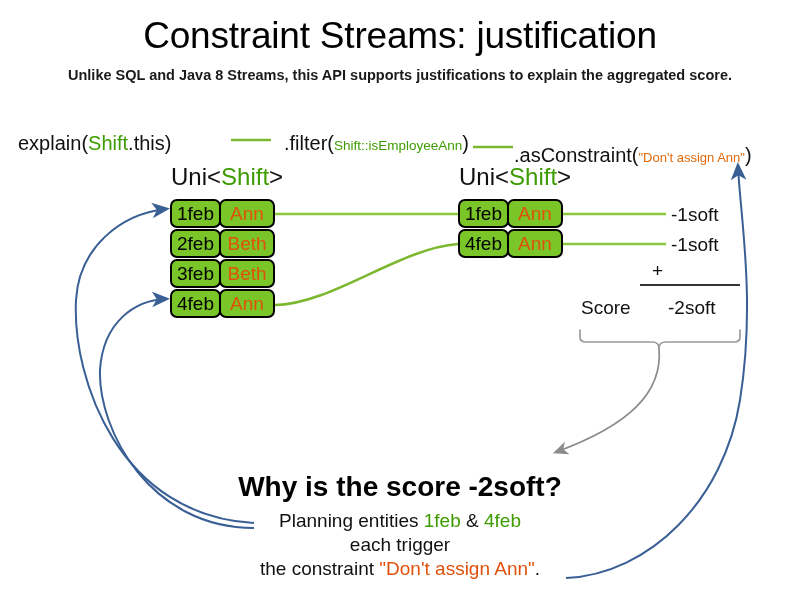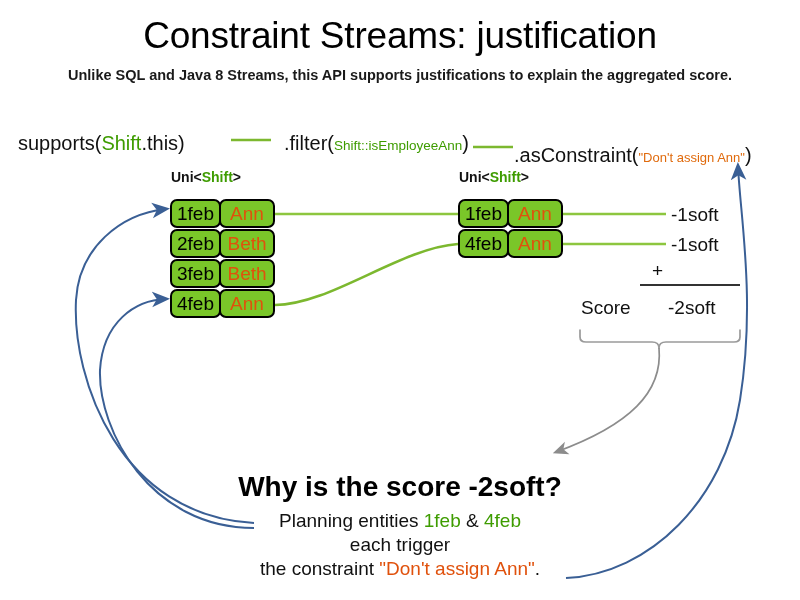--- a/index.html
+++ b/index.html
@@ -68,25 +68,24 @@
   .code .caps { font-size: 14px; color: #333; }
 
   #code-foreach   { left: 18px;  top: 131px; }
   #code-filter    { left: 250px; top: 131px; margin-left: 34px; }
   #code-penalize  { left: 514px; top: 119px; }
   #code-asconstraint { left: 514px; top: 143px; }
 
   
   .uni-label {
     position: absolute;
-    font-size: 14px;
+    font-size: 24px;
     line-height: 22px;
     color: #111;
     white-space: nowrap;
-    font-weight: bold;
   }
   .uni-label .type { color: #3e9c00; }
   #uni-left  { left: 171px; top: 166px; }
   #uni-right { left: 459px; top: 166px; }
 
   
   .tuple {
     position: absolute;
     display: flex;
     align-items: stretch;
@@ -223,21 +222,21 @@
     <path d="M254,523 C120,516 72,380 76,300 C79,248 120,214 166,209" stroke="#3a5f95" stroke-width="2" fill="none" marker-end="url(#blueArrow)"></path>
 
     <path d="M254,528 C150,528 98,430 100,370 C103,322 135,300 166,299" stroke="#3a5f95" stroke-width="2" fill="none" marker-end="url(#blueArrow)"></path>
 
     <path d="M566,578 C650,574 724,500 740,400 C756,300 740,215 738,166" stroke="#3a5f95" stroke-width="2" fill="none" marker-end="url(#blueArrow)"></path>
   </svg>
 
   <div class="title">Constraint Streams: justification</div>
   <div class="subtitle">Unlike SQL and Java 8 Streams, this API supports justifications to explain the aggregated score.</div>
 
-  <div class="code" id="code-foreach"><span>supports(</span><span class="type">Shift</span><span>.this)</span></div>
+  <div class="code" id="code-foreach"><span>explain(</span><span class="type">Shift</span><span>.this)</span></div>
 
   <div class="code" id="code-filter"><span>.filter(</span><span class="small">Shift::isEmployeeAnn</span><span>)</span></div>
 
 
   <div class="code" id="code-asconstraint"><span>.asConstraint(</span><span class="lit">"Don't assign Ann"</span><span>)</span></div>
 
   <div class="uni-label" id="uni-left"><span>Uni&lt;</span><span class="type">Shift</span><span>&gt;</span></div>
 
   <div class="tuple" style="left:170px; top:199px;">
     <div class="cell date">1feb</div>

